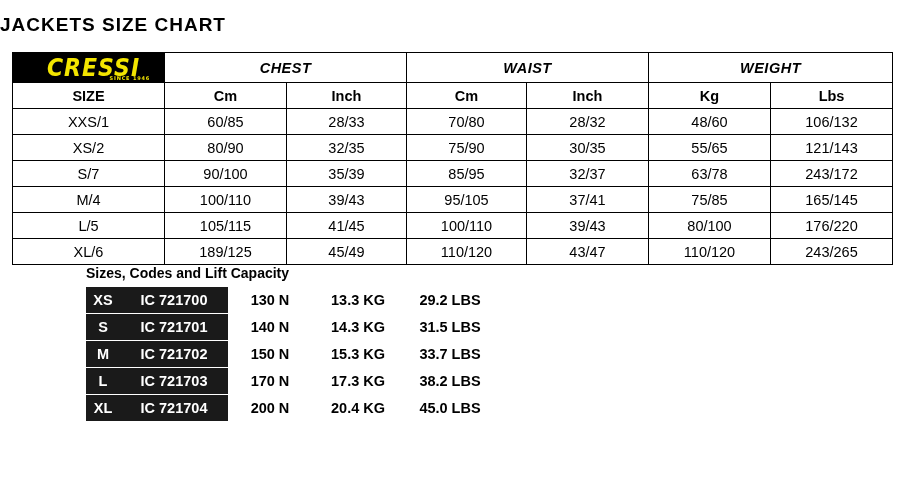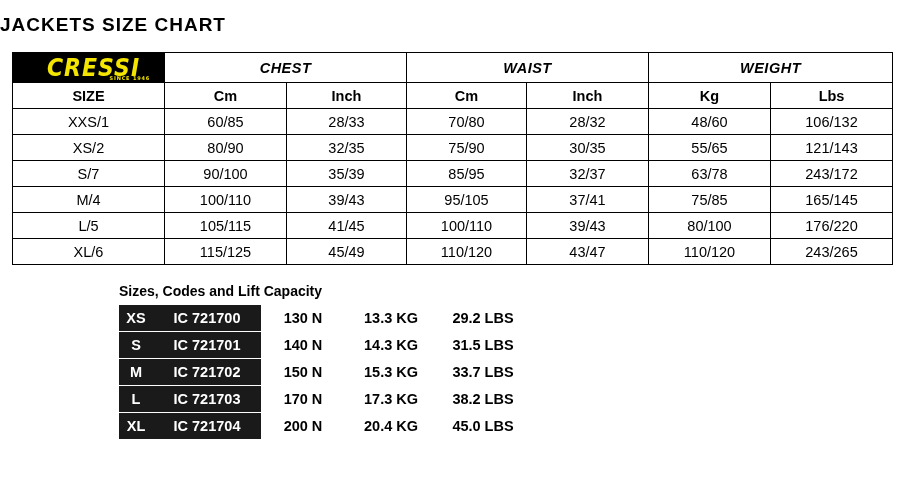--- a/index.html
+++ b/index.html
@@ -100,22 +100,21 @@
     right: 14px;
     bottom: 1px;
     color: #f3e500;
     font-size: 5px;
     letter-spacing: 0.8px;
     font-family: "DejaVu Sans", sans-serif;
   }
 
   
   .lower {
-    margin-top: 18px;
-    padding-left: 119px;
+    padding-left: 86px;
   }
   .lower-title {
     font-size: 14px;
     font-weight: bold;
     margin-bottom: 6px;
   }
   table.codes {
     border-collapse: collapse;
   }
   table.codes td {
@@ -234,21 +233,21 @@
         <td class="sizecell">L/5</td>
         <td class="val">105/115</td>
         <td class="val">41/45</td>
         <td class="val">100/110</td>
         <td class="val">39/43</td>
         <td class="val">80/100</td>
         <td class="val">176/220</td>
       </tr>
       <tr>
         <td class="sizecell">XL/6</td>
-        <td class="val">115/125</td>
+        <td class="val">189/125</td>
         <td class="val">45/49</td>
         <td class="val">110/120</td>
         <td class="val">43/47</td>
         <td class="val">110/120</td>
         <td class="val">243/265</td>
       </tr>
     </tbody>
   </table>
 </div>
 

